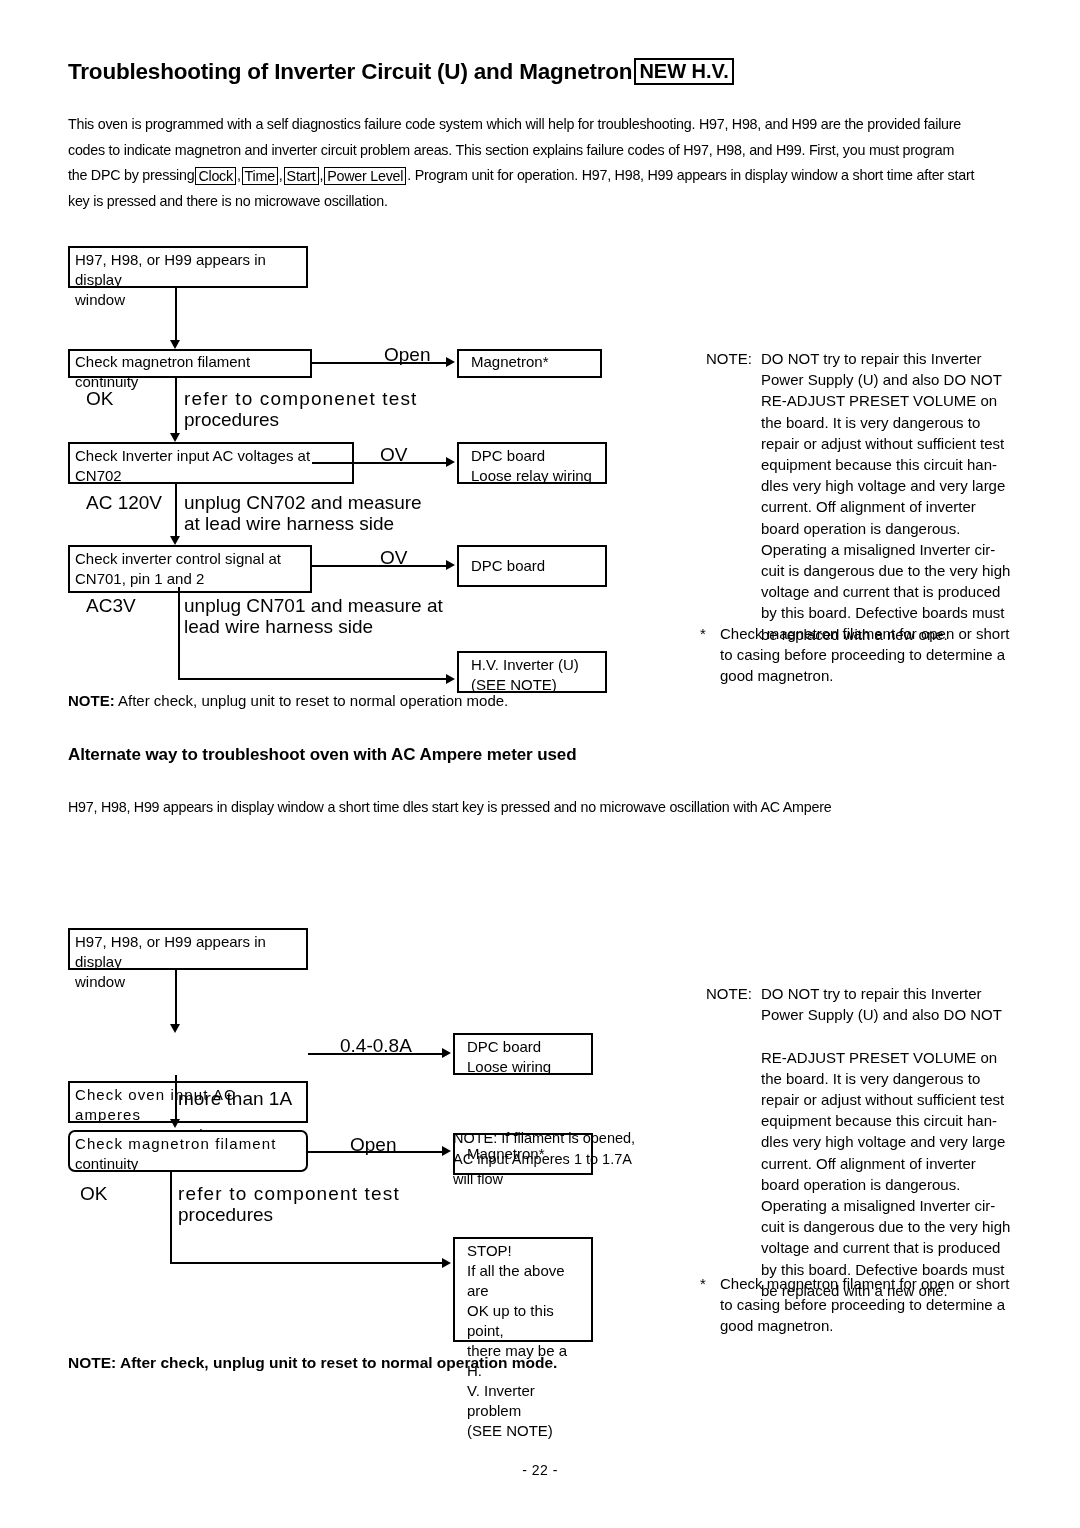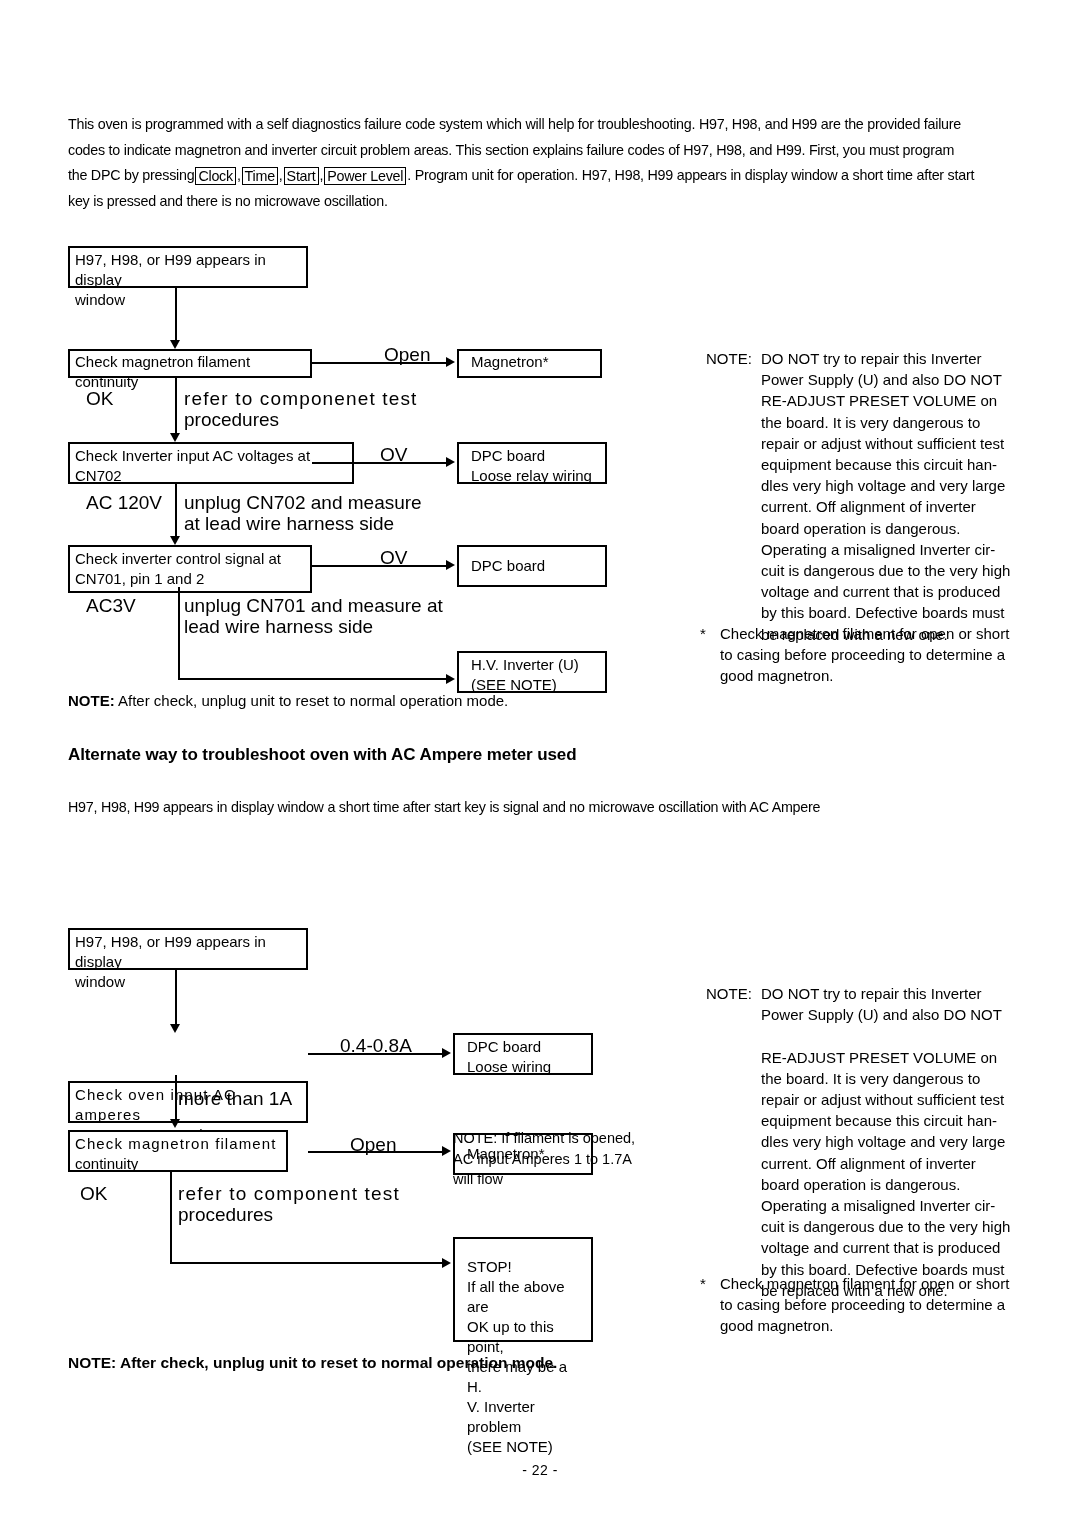--- a/index.html
+++ b/index.html
@@ -136,20 +136,24 @@
     text-align: center;
     font-size: 14px;
     letter-spacing: 0.5px;
   }
 </style>
 </head>
 <body>
 
 <div class="page">
 
+  <div class="title-row">
+    <span class="title-text">Troubleshooting of Inverter Circuit (U) and Magnetron</span>
+    <span class="title-badge">NEW H.V.</span>
+  </div>
 
   <div class="para" style="left:68px; top:112px; width:950px;">
     <span class="ln">This oven is programmed with a self diagnostics failure code system which will help for troubleshooting.  H97, H98, and H99 are the provided failure</span>
     <span class="ln">codes to indicate magnetron and inverter circuit problem areas.  This section explains failure codes of H97, H98, and H99.  First, you must program</span>
     <span class="ln"><span>the DPC by pressing</span><span class="keybox">Clock</span>,<span class="keybox">Time</span>,<span class="keybox">Start</span>,<span class="keybox">Power Level</span><span>.  Program unit for operation.  H97, H98, H99 appears in display window a short time after start</span></span>
     <span class="ln">key is pressed and there is no microwave oscillation.</span>
   </div>
 
   <div class="fc-box" style="left:68px; top:246px; width:240px; height:42px;">
     <div>H97, H98, or H99 appears in display</div>
@@ -288,21 +292,21 @@
         <span>to casing before proceeding to determine a</span>
       </div>
     <div class="srow">
         <span class="star"></span>
         <span>good magnetron.</span>
       </div>
   </div>
 
   <div class="section-head" style="left:68px; top:745px;">Alternate way to troubleshoot oven with AC Ampere meter used</div>
   <div class="para" style="left:68px; top:795px; width:950px;">
-    <span class="ln">H97, H98, H99 appears in display window a short time after start key is signal and no microwave oscillation with AC Ampere</span>
+    <span class="ln">H97, H98, H99 appears in display window a short time dles start key is pressed and no microwave oscillation with AC Ampere</span>
   </div>
 
   <div class="fc-box" style="left:68px; top:928px; width:240px; height:42px;">
     <div>H97, H98, or H99 appears in display</div>
     <div>window</div>
   </div>
   <div class="vline" style="left:175px; top:970px; height:58px;"></div>
   <div class="arrow-down" style="left:170px; top:1024px;"></div>
 
   <div class="fc-box wide-letter" style="left:68px; top:1033px; width:240px; height:42px;margin-top:48px;">
@@ -314,21 +318,21 @@
   <div class="fc-label" style="left:340px; top:1035px;">0.4-0.8A</div>
   <div class="fc-box" style="left:453px; top:1033px; width:140px; height:42px; padding-left:12px;">
     <div>DPC board</div>
     <div>Loose wiring</div>
   </div>
 
   <div class="fc-label" style="left:178px; top:1088px;">more than 1A</div>
   <div class="vline" style="left:175px; top:1075px; height:48px;"></div>
   <div class="arrow-down" style="left:170px; top:1119px;"></div>
 
-  <div class="fc-box wide-letter" style="left:68px; top:1130px; width:220px; height:42px;">
+  <div class="fc-box wide-letter" style="left:68px; top:1130px; width:240px; height:42px;border-radius:7px;">
     <div>Check magnetron filament</div>
     <div class="l2">continuity</div>
   </div>
   <div class="hline" style="left:308px; top:1151px; width:136px;"></div>
   <div class="arrow-right" style="left:442px; top:1146px;"></div>
   <div class="fc-label" style="left:350px; top:1134px;">Open</div>
   <div class="fc-box" style="left:453px; top:1133px; width:140px; height:42px; padding-left:12px; padding-top:9px;">
     <div>Magnetron*</div>
   </div>
 
@@ -339,21 +343,21 @@
   <div class="vline" style="left:170px; top:1172px; height:92px;"></div>
   <div class="hline" style="left:170px; top:1262px; width:274px;"></div>
   <div class="arrow-right" style="left:442px; top:1258px;"></div>
 
   <div class="side-note-small" style="left:453px; top:1128px;">
     <div>NOTE:  If filament is opened,</div>
     <div>AC input Amperes 1 to 1.7A</div>
     <div>will flow</div>
   </div>
 
-  <div class="fc-box" style="left:453px; top:1237px; width:140px; height:105px; padding-left:12px; padding-top:18px;">
+  <div class="fc-box" style="left:453px; top:1237px; width:140px; height:105px; padding-left:12px; padding-top:2px;">
     <div>STOP!</div>
     <div>If all the above are</div>
     <div>OK up to this point,</div>
     <div>there may be a H.</div>
     <div>V. Inverter problem</div>
     <div>(SEE NOTE)</div>
   </div>
 
   <div class="note-line bold" style="left:68px; top:1352px;">NOTE:  After check, unplug unit to reset to normal operation mode.</div>
 

